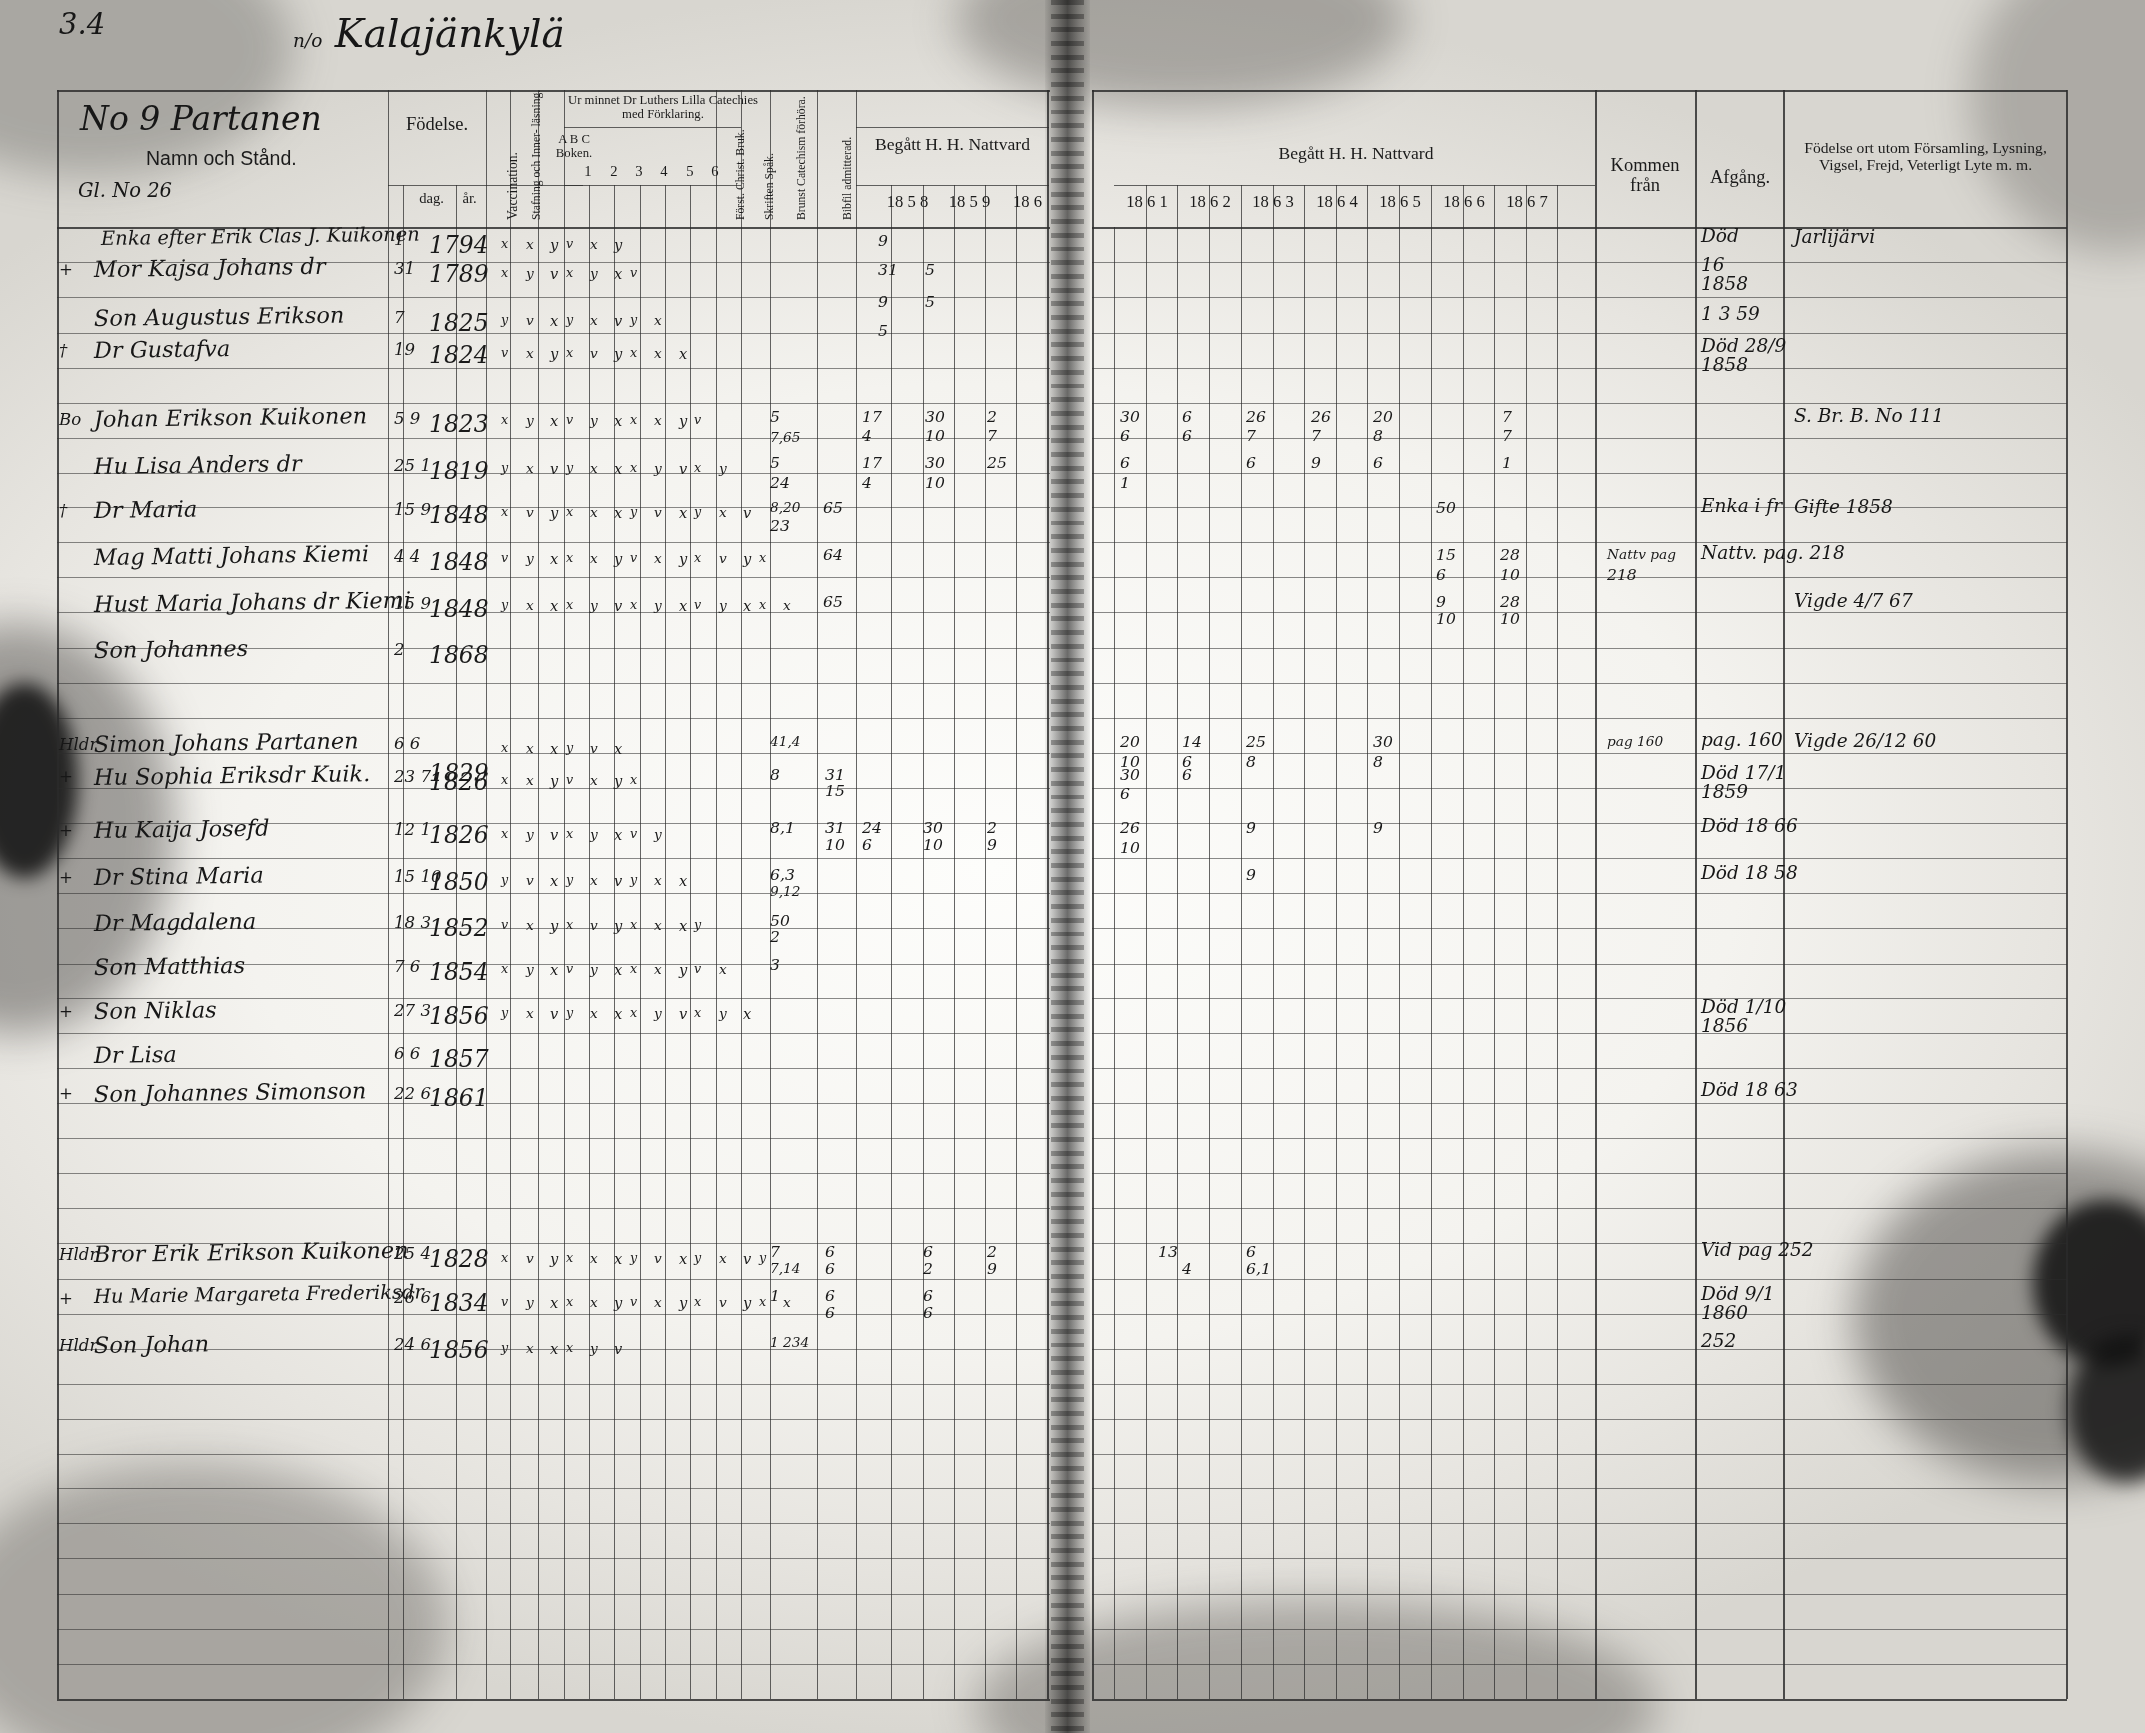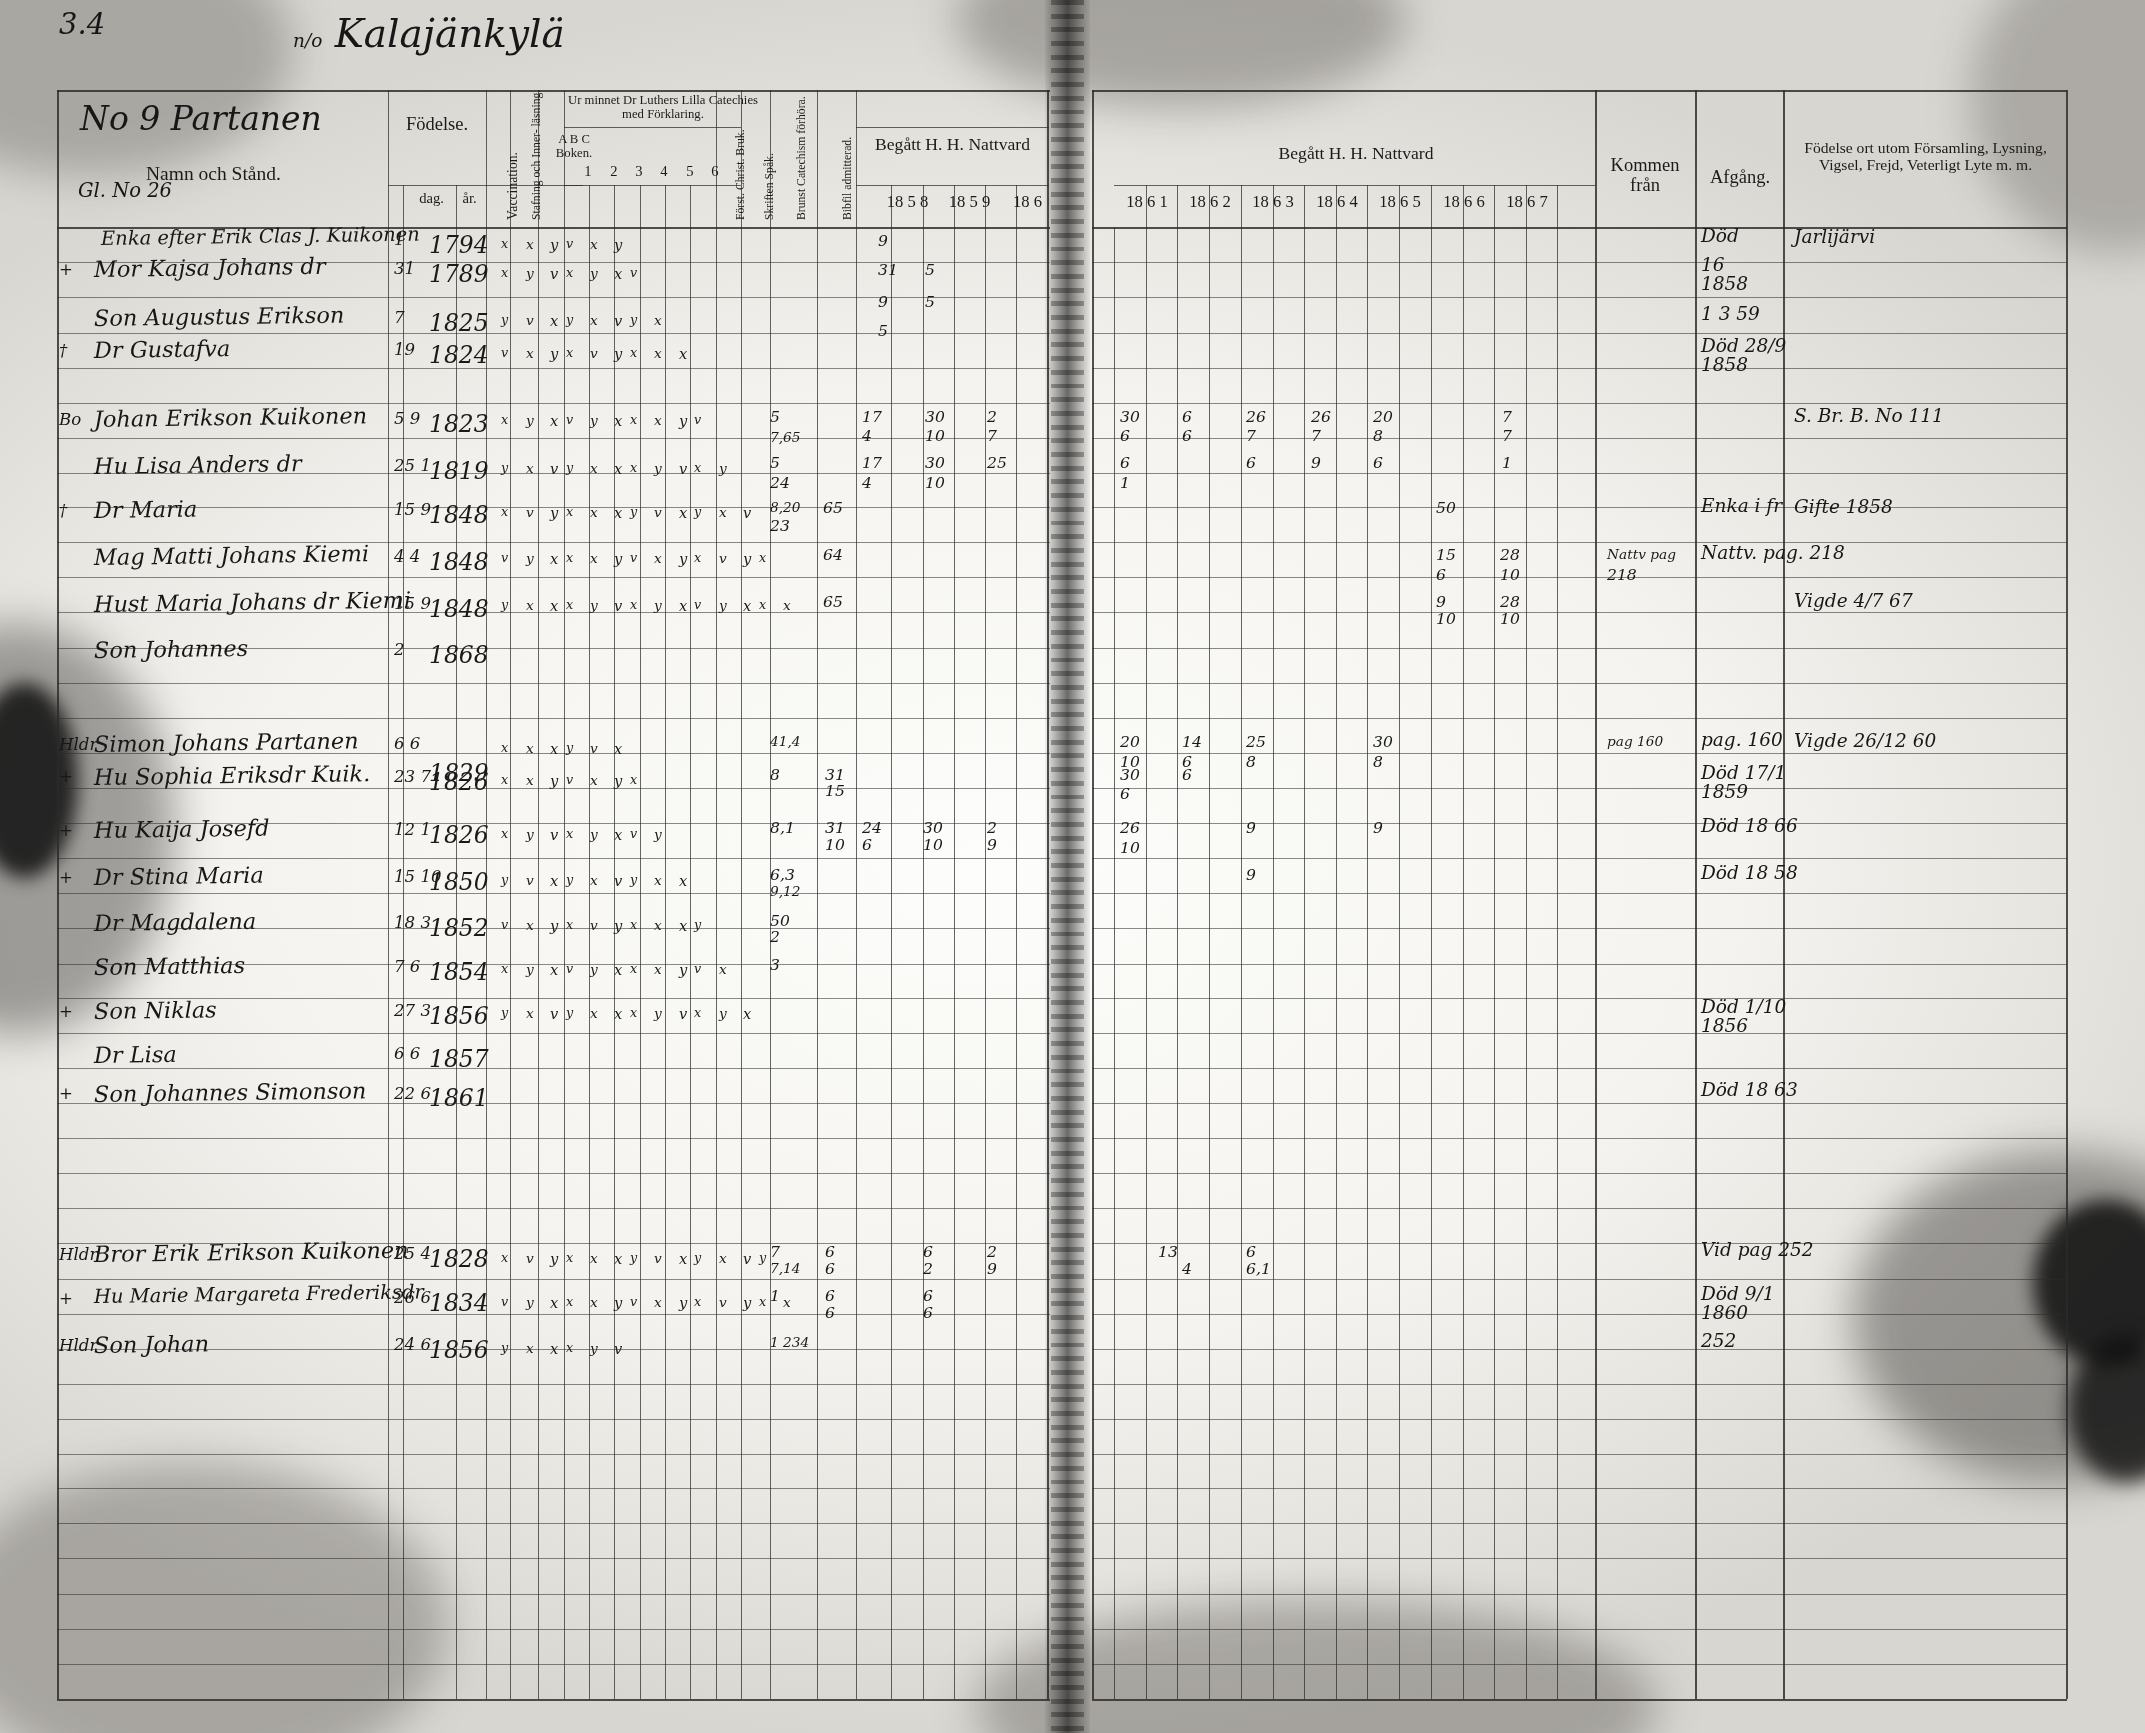--- a/index.html
+++ b/index.html
@@ -53,25 +53,24 @@
   
   .hw {
     font-family: "DejaVu Serif", serif;
     font-style: italic;
     color: #171717;
     white-space: nowrap;
     line-height: 1;
     transform-origin: left center;
   }
   .print {
-    font-family: Liberation Serif, serif;
+    font-family: Liberation Sans, sans-serif;
     color: #1b1b1b;
     white-space: nowrap;
     line-height: 1.05;
-    margin-top: 16px;
   }
 
   .abs { position: absolute; }
 
   
   .hline { position: absolute; background: #2b2b2b; height: 1px; opacity: .72; }
   .vline { position: absolute; background: #2b2b2b; width: 1px; opacity: .72; }
   .hline.thick { height: 2px; opacity: .82; }
   .vline.thick { width: 2px; opacity: .82; }
 

